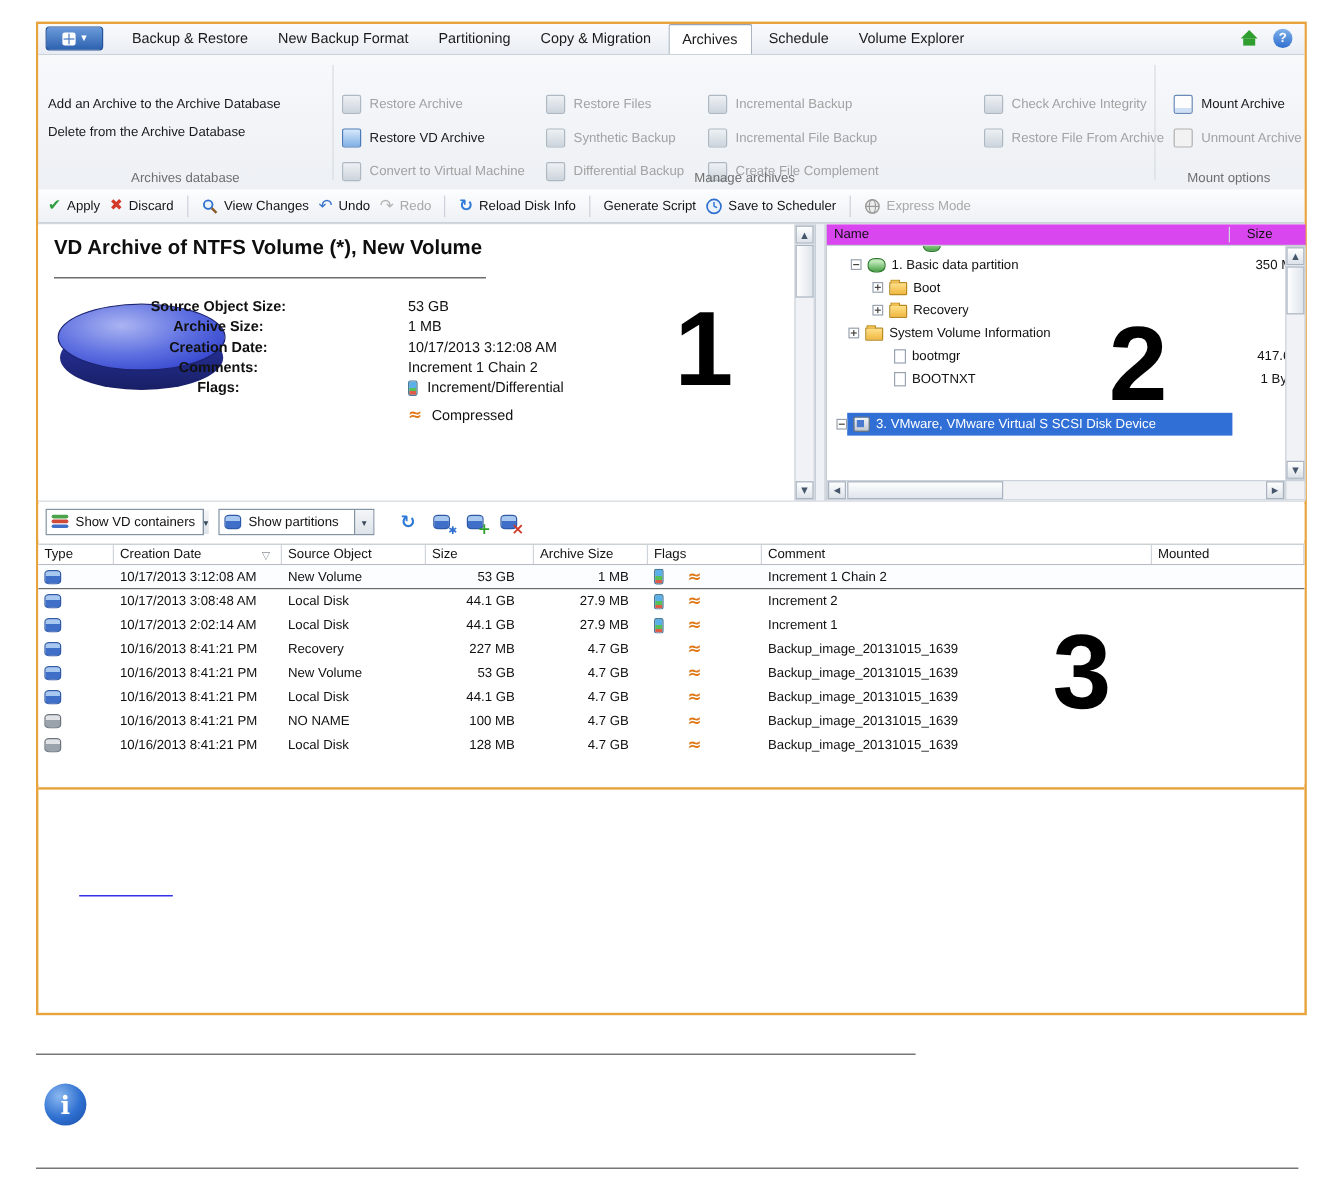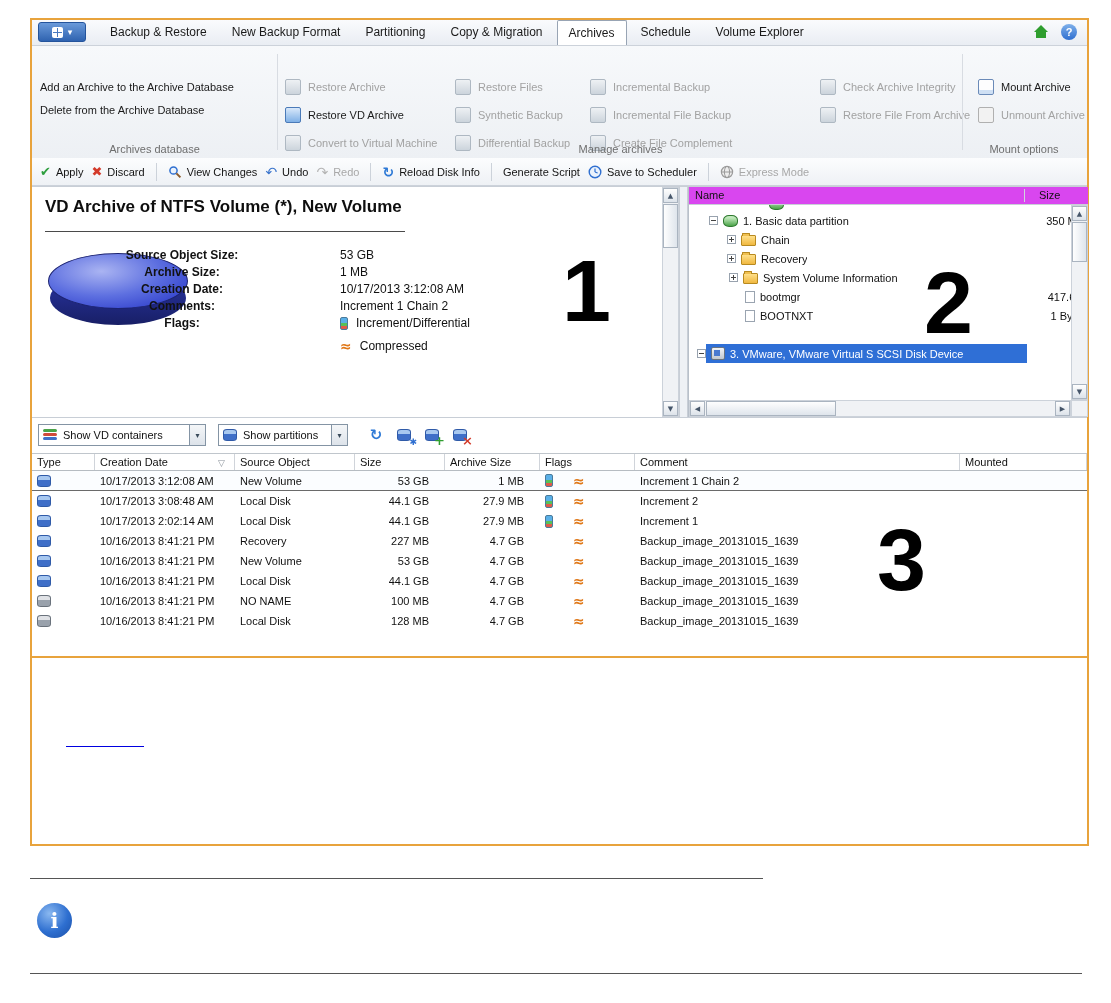--- a/index.html
+++ b/index.html
@@ -375,28 +375,28 @@
 
         <div class="trow" style="top:24px;padding-left:20px">
           <span class="exp"></span>
           <span class="cylg"></span>
           <span class="tname">1. Basic data partition</span>
           <span class="tsize">350 M</span>
         </div>
         <div class="trow" style="top:43px;padding-left:38px">
           <span class="exp plus"></span>
           <span class="folder"></span>
-          <span class="tname">Chain</span>
+          <span class="tname">Boot</span>
         </div>
         <div class="trow" style="top:62px;padding-left:38px">
           <span class="exp plus"></span>
           <span class="folder"></span>
           <span class="tname">Recovery</span>
         </div>
-        <div class="trow" style="top:81px;padding-left:40px">
+        <div class="trow" style="top:81px;padding-left:18px">
           <span class="exp plus"></span>
           <span class="folder"></span>
           <span class="tname">System Volume Information</span>
         </div>
         <div class="trow" style="top:100px;padding-left:56px">
           <span class="filei"></span>
           <span class="tname">bootmgr</span>
           <span class="tsize">417.6</span>
         </div>
         <div class="trow" style="top:119px;padding-left:56px">
@@ -422,21 +422,21 @@
         <div class="sb" style="left:0;top:213px;width:382px;height:17px">
           <span class="sbtn lft"></span>
           <span class="sthumb h" style="left:16px;top:0;width:130px;height:15px"></span>
           <span class="sbtn rgt"></span>
         </div>
         <div class="scorner"></div>
       </div>
     </div>
 
     <div class="filterbar">
-      <div class="combo" style="width:168px">
+      <div class="combo" style="width:132px">
         <span class="vdicon">
             <i class="b1"></i>
             <i class="b2"></i>
             <i class="b3"></i>
           </span>
         <span class="clabel">Show VD containers</span>
         <span class="arrowbox"></span>
       </div>
       <div class="combo" style="width:130px">
         <span class="dbb"></span>

